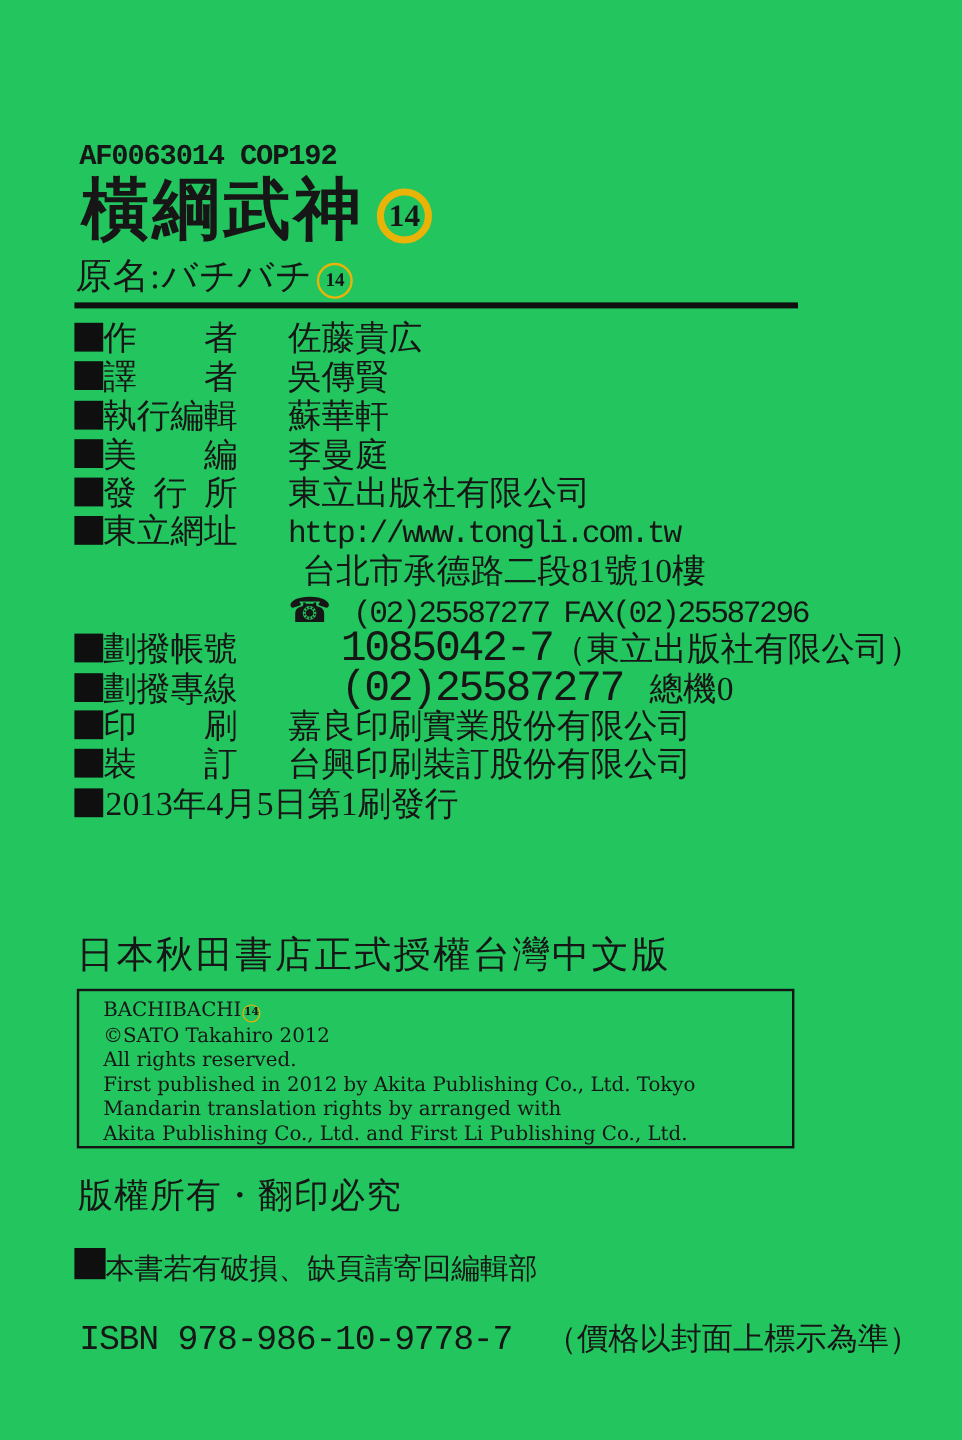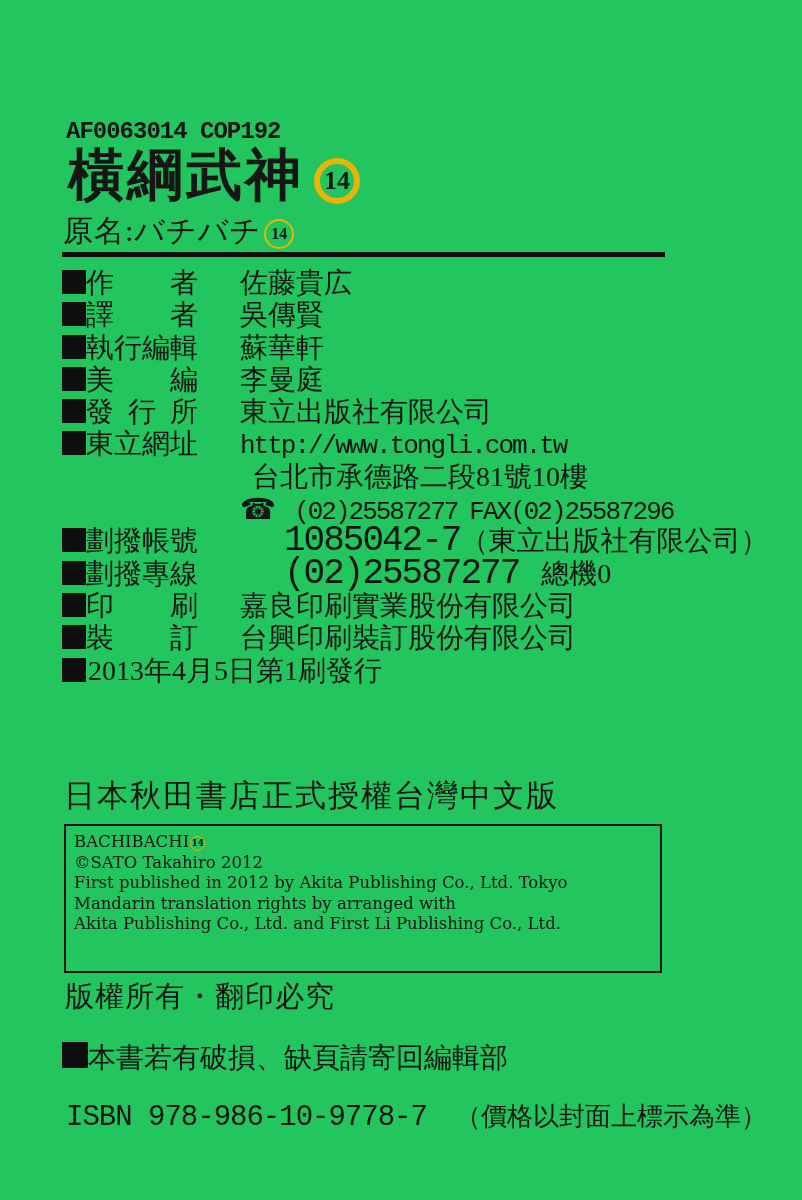--- a/index.html
+++ b/index.html
@@ -67,34 +67,34 @@
   .vnote { margin-left:22px; }
   .date-text { margin-left:2px; }
   
   .license {
     position:absolute; left:64px; top:775px;
     font-size:31px; letter-spacing:2px; white-space:nowrap;
   }
   
   .rights-box {
     position:absolute; left:64px; top:824px;
-    width:598px; height:149px; box-sizing:border-box;
+    width:598px; height:133px; box-sizing:border-box;
     border:2.5px solid #151515;
-    padding:6px 10px 0 8px;
+    padding:6px 10px 0 20px;
     font-family:"DejaVu Serif","Liberation Serif",serif;
     font-size:16.5px; line-height:20.5px; white-space:nowrap;
   }
   
   .f-copy {
     position:absolute; left:65px; top:977px;
     font-size:29px; letter-spacing:1px; white-space:nowrap;
   }
   .f-notice {
     position:absolute; left:62px; top:1039px;
-    font-size:28px; line-height:38px; white-space:nowrap;
+    font-size:24px; line-height:38px; white-space:nowrap;
   }
   .f-notice .sq { width:26px; height:26px; vertical-align:-1px; }
   .f-isbn {
     position:absolute; left:66px; top:1097px;
     font-size:29px; line-height:36px; white-space:nowrap;
   }
   .f-isbn .isbn-num { font-size:29px; letter-spacing:-1px; }
   .f-isbn .note { font-size:26px; margin-left:28px; letter-spacing:0; }
 </style>
 </head>
@@ -162,20 +162,21 @@
 
   <div class="license">日本秋田書店正式授權台灣中文版</div>
 
   <div class="rights-box">
     <div>
       <span>BACHIBACHI</span><span class="circle c-sm">
           <span>14</span>
         </span>
     </div>
     <div>©SATO Takahiro 2012</div>
+    <div>All rights reserved.</div>
     <div>First published in 2012 by Akita Publishing Co., Ltd. Tokyo</div>
     <div>Mandarin translation rights by arranged with</div>
     <div>Akita Publishing Co., Ltd. and First Li Publishing Co., Ltd.</div>
   </div>
 
   <div class="f-copy">版權所有・翻印必究</div>
 
   <div class="f-notice">
     <span class="sq"></span><span>本書若有破損、缺頁請寄回編輯部</span>
   </div>

